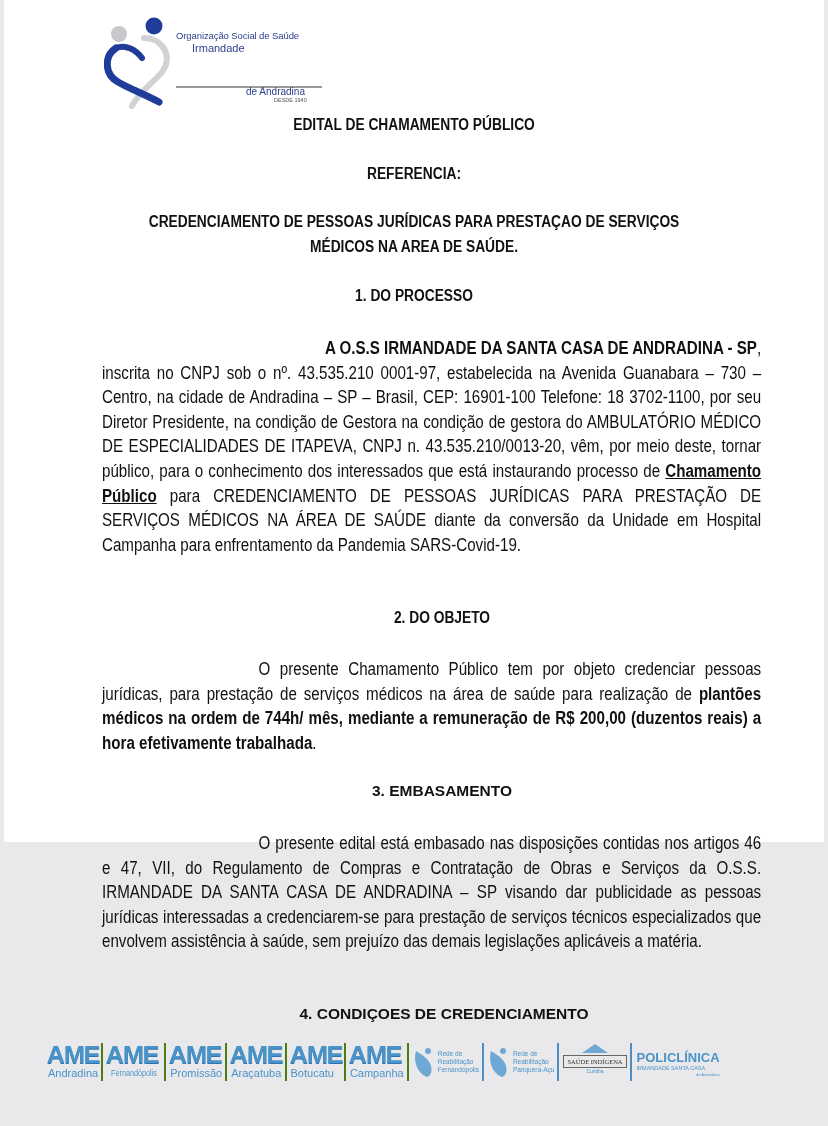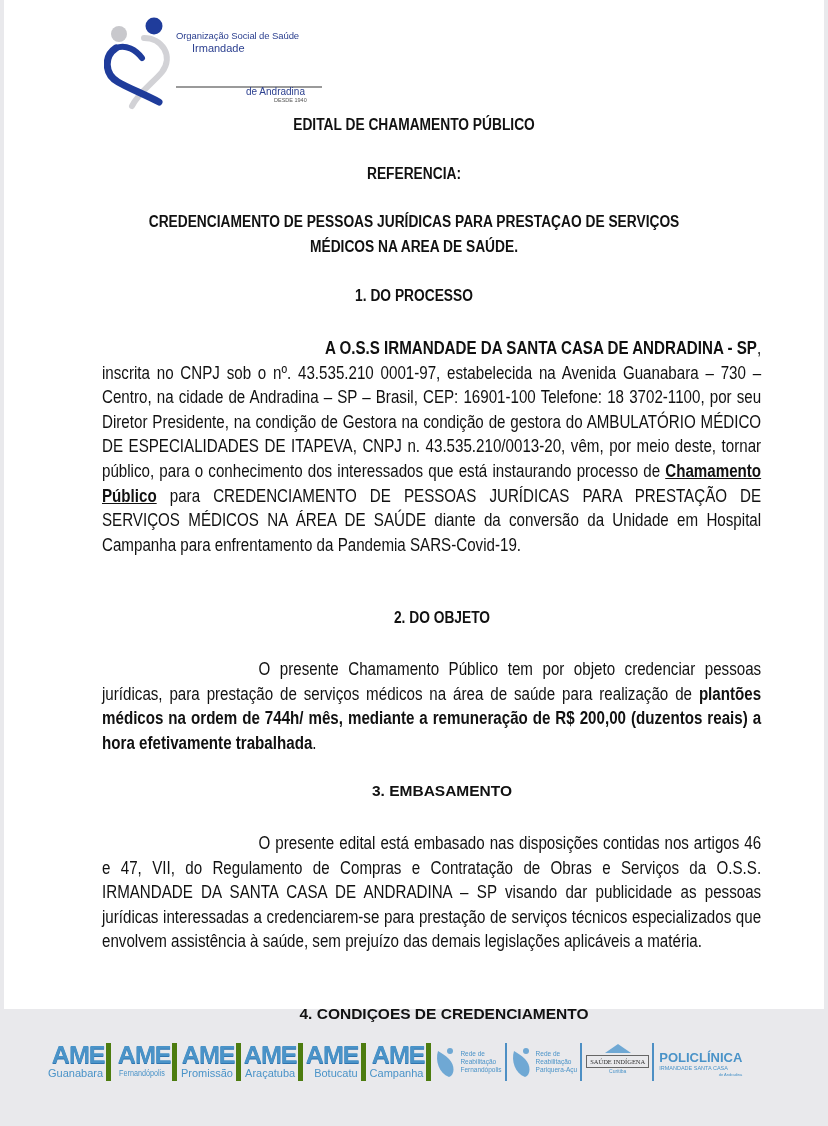--- a/index.html
+++ b/index.html
@@ -2,21 +2,21 @@
 <html><head>
 <meta charset="utf-8">
 <style>
   html, body { margin: 0; padding: 0; }
   body {
     width: 828px; height: 1126px; overflow: hidden;
     background: #e9e9ec;
     font-family: "Liberation Sans", sans-serif;
   }
   .page {
-    position: absolute; left: 4px; top: 0; width: 820px; height: 1009px;
+    position: absolute; left: 4px; top: 0; width: 820px; height: 842px;
     background: #ffffff;
   }
   
   .logo { position: absolute; left: 100px; top: 16px; width: 230px; height: 92px; }
   .logo svg { position: absolute; left: 0; top: 0; }
   .logo-line1 { position: absolute; left: 72px; top: 14px; font-size: 9.5px; color: #2b3f8f; letter-spacing: -0.1px; white-space: nowrap; }
   .logo-line2 { position: absolute; left: 88px; top: 26px; font-size: 11px; color: #2b3f8f; white-space: nowrap; }
   .logo-line3 { position: absolute; left: 70px; top: 33px; font-family: "Liberation Serif", serif; font-style: italic; font-size: 32px; color: #1f3c9b; white-space: nowrap; letter-spacing: 0.5px; }
   .logo-underline { position: absolute; left: 72px; top: 70px; width: 146px; height: 2px; background: #9a9a9a; }
   .logo-line4 { position: absolute; left: 142px; top: 70px; font-size: 10px; color: #2b3f8f; white-space: nowrap; }
@@ -36,21 +36,21 @@
     text-align: justify; text-align-last: left;
     transform: scaleX(0.865); transform-origin: left top;
   }
   .para .indent { display: inline-block; width: 181px; }
   .para .bold { font-weight: bold; }
   .para .u { font-weight: bold; text-decoration: underline; }
   .para .right { display:block; text-align: right; text-align-last: right; font-weight: bold; }
 
   
   .footer { position: absolute; left: 44px; top: 1043px; height: 40px; width: 660px; display: flex; align-items: flex-start; }
-  .ame { display: flex; flex-direction: column; align-items: flex-end; margin-right: 4px; position: relative; padding-right: 3px; border-right: 5px solid #4d7c0f; height: 38px; }
+  .ame { display: flex; flex-direction: column; align-items: flex-start; margin-right: 4px; position: relative; padding-right: 3px; border-right: 2px solid #4d7c0f; height: 38px; }
   .ame-mark { font-family: "Liberation Sans", sans-serif; font-weight: bold; font-size: 24px; line-height: 24px; color: #4a93c8; letter-spacing: -1px; transform: scaleX(1.05); text-shadow: 0 1px 0 #2f75b0; }
   .ame-city { font-size: 11px; color: #4a93c8; line-height: 12px; white-space: nowrap; }
   .ame-city.small { font-size: 8.5px; transform: scaleX(0.85); }
   .rede { display: flex; align-items: center; margin-right: 4px; padding-right: 3px; border-right: 2px solid #4d8fc4; height: 38px; }
   .rede-icon { width: 22px; height: 34px; }
   .rede-text { font-size: 6.5px; line-height: 8px; color: #4a93c8; margin-left: 3px; white-space: nowrap; }
   .saude { display: flex; flex-direction: column; align-items: center; margin-right: 5px; padding-right: 3px; border-right: 2px solid #4d8fc4; height: 38px; }
   .saude-box { border: 1px solid #666; font-size: 6.5px; padding: 2px 3px; color: #333; margin-top: 2px; white-space: nowrap; font-family: "Liberation Serif", serif; }
   .saude-city { font-size: 5px; color: #4a93c8; }
   .poli { display:flex; flex-direction: column; }
@@ -102,21 +102,21 @@
     <div class="para" style="top:831px;">
       <span class="indent"></span><span>O presente edital está embasado nas disposições contidas nos artigos 46 e 47, VII, do Regulamento de Compras e Contratação de Obras e Serviços da O.S.S.  IRMANDADE DA SANTA CASA DE ANDRADINA – SP visando dar publicidade as pessoas jurídicas interessadas a credenciarem-se para prestação de serviços técnicos especializados que envolvem assistência à saúde, sem prejuízo das demais legislações aplicáveis a matéria.</span>
     </div>
 
     <div class="h wide" style="top:1005px; left:30px;">4.  CONDIÇOES DE CREDENCIAMENTO</div>
   </div>
 
   <div class="footer">
     <div class="ame">
       <span class="ame-mark">AME</span>
-      <span class="ame-city">Guanabara</span>
+      <span class="ame-city">Andradina</span>
     </div>
     <div class="ame">
       <span class="ame-mark">AME</span>
       <span class="ame-city small">Fernandópolis</span>
     </div>
     <div class="ame">
       <span class="ame-mark">AME</span>
       <span class="ame-city">Promissão</span>
     </div>
     <div class="ame">

